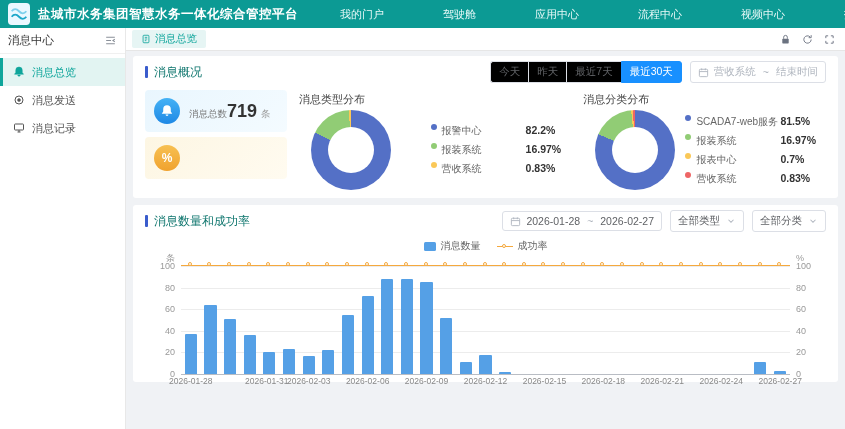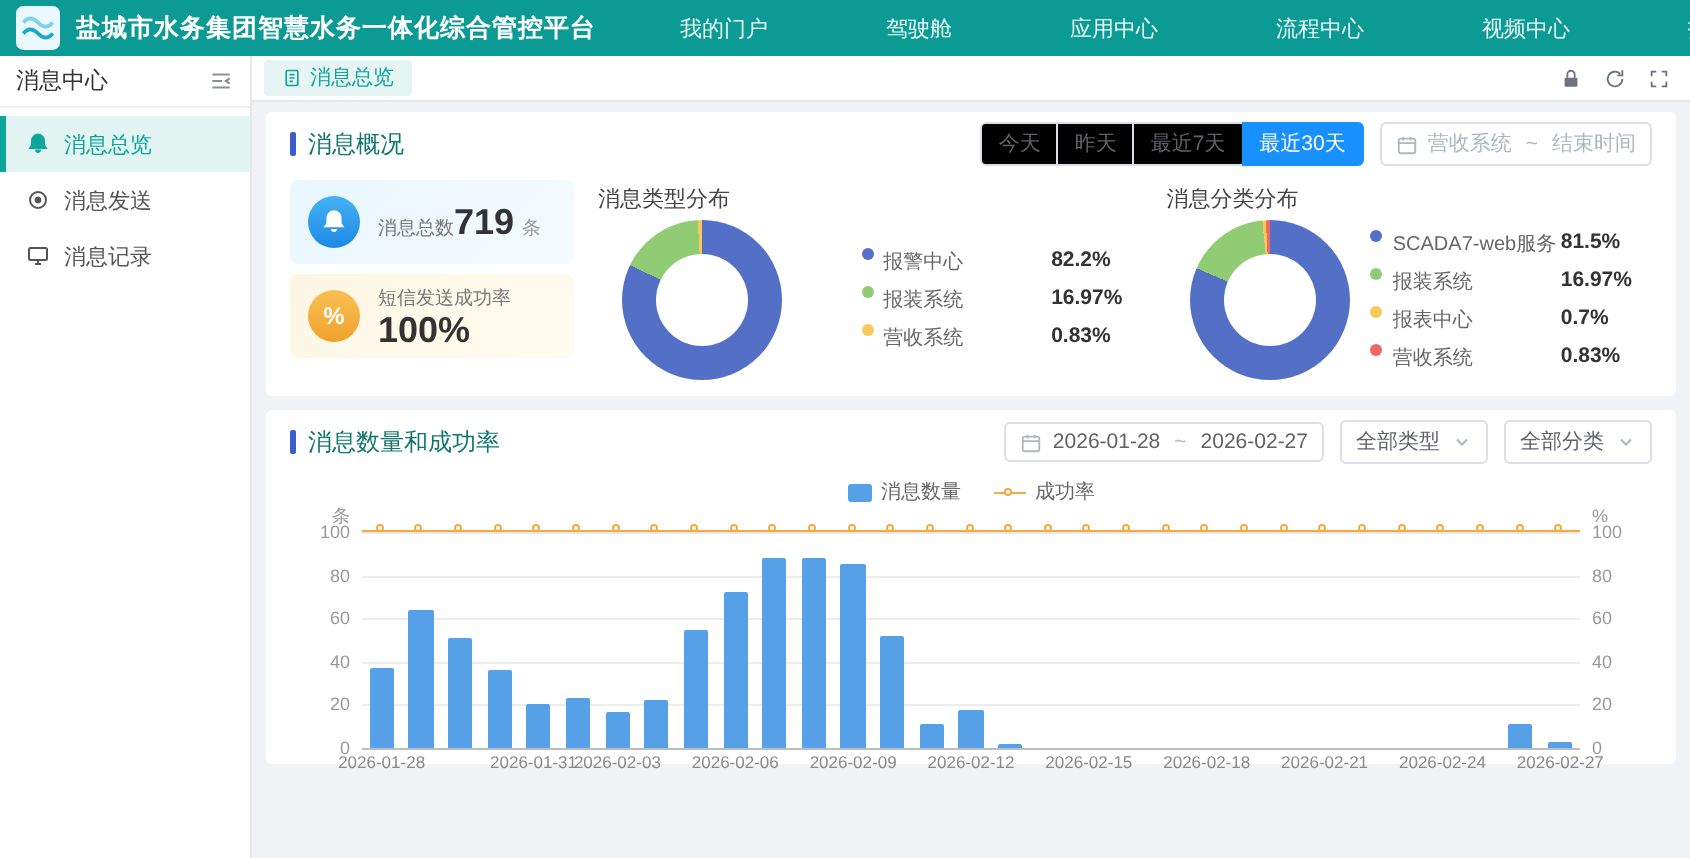--- a/index.html
+++ b/index.html
@@ -250,21 +250,20 @@
                     <svg viewBox="0 0 24 24">
                       <path d="M12 2a6.5 6.5 0 0 0-6.5 6.5V13L3 16.5h18L18.5 13V8.5A6.5 6.5 0 0 0 12 2zM9.5 18a2.5 2.5 0 0 0 5 0z"></path>
                     </svg>
                   </span>
                   <span class="txt"><span class="lb">消息总数</span><span class="vl">719<span class="un">条</span></span></span>
                 </div>
                 <div class="stat orange">
                   <span class="ico">
                     <span style="font-size:12px;">%</span>
                   </span>
-                  <span class="txt"><span class="lb">短信发送成功率</span><span class="vl">100%</span></span>
                 </div>
               </div>
 
             <div class="pie-block">
               <div class="pie-title">消息类型分布</div>
               <div class="donut" id="donut0" style="background: conic-gradient(rgb(84, 112, 198) 0%, rgb(84, 112, 198) 82.2%, rgb(145, 204, 117) 82.2%, rgb(145, 204, 117) 99.17%, rgb(250, 200, 88) 99.17%, rgb(250, 200, 88) 100%);"></div>
               <div class="pie-legend" id="pleg0">
                   <div class="pleg-row">
                     <span class="dot" style="background:#5470c6"></span>
                     <span class="plb">报警中心</span>

